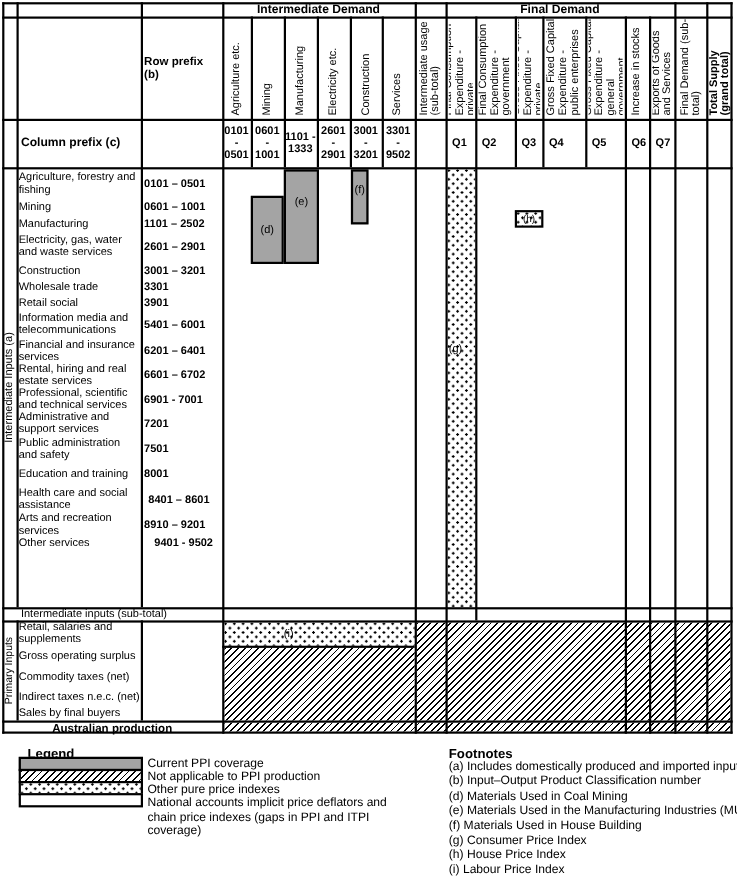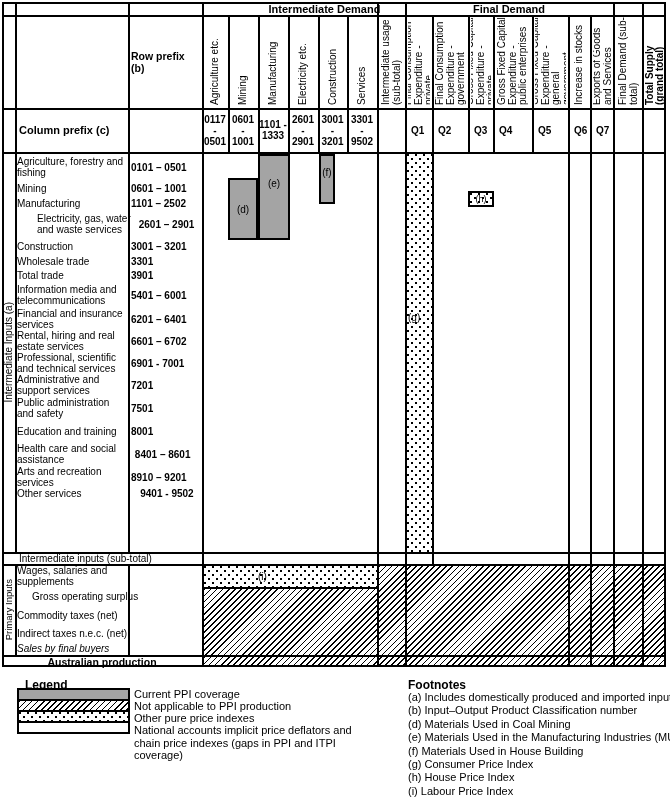--- a/index.html
+++ b/index.html
@@ -103,21 +103,21 @@
   <div class="vl" style="left:432px;top:15px;height:549px;"></div>
   <div class="vl" style="left:468px;top:15px;height:137px;"></div>
   <div class="vl" style="left:493px;top:15px;height:137px;"></div>
   <div class="vl" style="left:532px;top:15px;height:137px;"></div>
   <div class="vl" style="left:568px;top:15px;height:652px;"></div>
   <div class="vl" style="left:590px;top:15px;height:652px;"></div>
   <div class="vl" style="left:613px;top:2px;height:665px;"></div>
   <div class="vl" style="left:642px;top:2px;height:665px;"></div>
   <div class="vl" style="left:664px;top:2px;height:665px;"></div>
 
-  <div class="bandtitle" style="left:202px;width:175px;padding-left:35px;">Intermediate Demand</div>
+  <div class="bandtitle" style="left:202px;width:175px;">Intermediate Demand</div>
   <div class="bandtitle" style="left:405px;width:208px;">Final Demand</div>
 
   <div class="hcell" style="left:205px;width:21px;">
       <div class="vtext">Agriculture etc.</div>
     </div>
   <div class="hcell" style="left:231px;width:25px;">
       <div class="vtext">Mining</div>
     </div>
   <div class="hcell" style="left:261px;width:25px;">
       <div class="vtext">Manufacturing</div>
@@ -158,21 +158,21 @@
   <div class="hcell" style="left:616px;width:24px;">
       <div class="vtext">Final Demand (sub-total)</div>
     </div>
   <div class="hcell" style="left:644px;width:21px;">
       <div class="vtext b" style="line-height:10px;">Total Supply (grand total)</div>
     </div>
 
   <div class="abs b" style="left:131px;top:50px;width:66px;font-size:10.5px;line-height:12px;">Row prefix (b)</div>
 
   <div class="abs b" style="left:19px;top:108px;height:44px;display:flex;align-items:center;font-size:11px;">Column prefix (c)</div>
-  <div class="pcell" style="left:203px;width:24px;">0117 - 0501</div>
+  <div class="pcell" style="left:203px;width:24px;">0101 - 0501</div>
   <div class="pcell" style="left:229px;width:28px;">0601 - 1001</div>
   <div class="pcell" style="left:259px;width:28px;">1101 - 1333</div>
   <div class="pcell" style="left:289px;width:28px;">2601 - 2901</div>
   <div class="pcell" style="left:319px;width:27px;">3001 - 3201</div>
   <div class="pcell" style="left:348px;width:28px;">3301 - 9502</div>
   <div class="qcell" style="left:407px;width:24px;">Q1</div>
   <div class="qcell" style="left:434px;width:32px;">Q2</div>
   <div class="qcell" style="left:470px;width:22px;">Q3</div>
   <div class="qcell" style="left:495px;width:35px;">Q4</div>
   <div class="qcell" style="left:534px;width:32px;">Q5</div>
@@ -192,34 +192,34 @@
         <div class="rp">0101 – 0501</div>
       </div>
     <div class="brow" style="height:15px;">
         <div class="rl">Mining</div>
         <div class="rp">0601 – 1001</div>
       </div>
     <div class="brow" style="height:14px;">
         <div class="rl">Manufacturing</div>
         <div class="rp">1101 – 2502</div>
       </div>
-    <div class="brow" style="height:28px;padding-left:20px;">
+    <div class="brow" style="height:28px;">
         <div class="rl">Electricity, gas, water and waste services</div>
         <div class="rp">2601 – 2901</div>
       </div>
     <div class="brow" style="height:16px;">
         <div class="rl">Construction</div>
         <div class="rp">3001 – 3201</div>
       </div>
     <div class="brow" style="height:14px;">
         <div class="rl">Wholesale trade</div>
         <div class="rp">3301</div>
       </div>
     <div class="brow" style="height:14px;">
-        <div class="rl">Total trade</div>
+        <div class="rl">Retail social</div>
         <div class="rp">3901</div>
       </div>
     <div class="brow" style="height:26px;">
         <div class="rl">Information media and telecommunications</div>
         <div class="rp">5401 – 6001</div>
       </div>
     <div class="brow" style="height:22px;">
         <div class="rl">Financial and insurance services</div>
         <div class="rp">6201 – 6401</div>
       </div>
@@ -254,33 +254,33 @@
     <div class="brow" style="height:11px;gap:24px;">
         <div class="rl">Other services</div>
         <div class="rp">9401 - 9502</div>
       </div>
   </div>
 
   <div class="abs" style="left:19px;top:553px;font-size:10px;">Intermediate inputs (sub-total)</div>
 
   <div id="primstack">
     <div class="prow" style="height:22px;">
-        <div style="width:120px;">Wages, salaries and supplements</div>
-      </div>
-    <div class="prow" style="height:19px;justify-content:center;">
+        <div style="width:120px;">Retail, salaries and supplements</div>
+      </div>
+    <div class="prow" style="height:19px;">
         <div style="width:150px;">Gross operating surplus</div>
       </div>
     <div class="prow" style="height:18px;">
         <div style="width:150px;">Commodity taxes (net)</div>
       </div>
     <div class="prow" style="height:18px;">
         <div style="width:150px;">Indirect taxes n.e.c. (net)</div>
       </div>
     <div class="prow" style="height:13px;">
-        <div style="width:150px;font-style:italic;">Sales by final buyers</div>
+        <div style="width:150px;">Sales by final buyers</div>
       </div>
   </div>
 
   <div class="abs b" style="left:2px;top:656px;width:200px;text-align:center;font-size:10.5px;">Australian production</div>
 
   <div class="secTitle" style="left:25px;top:678px;">Legend</div>
   <div class="sw gray" style="top:688px;border-width:2px;"></div>
   <div class="sw hatch" style="top:699px;"></div>
   <div class="sw dots" style="top:710px;"></div>
   <div class="sw" style="top:721px;background:#fff;"></div>

